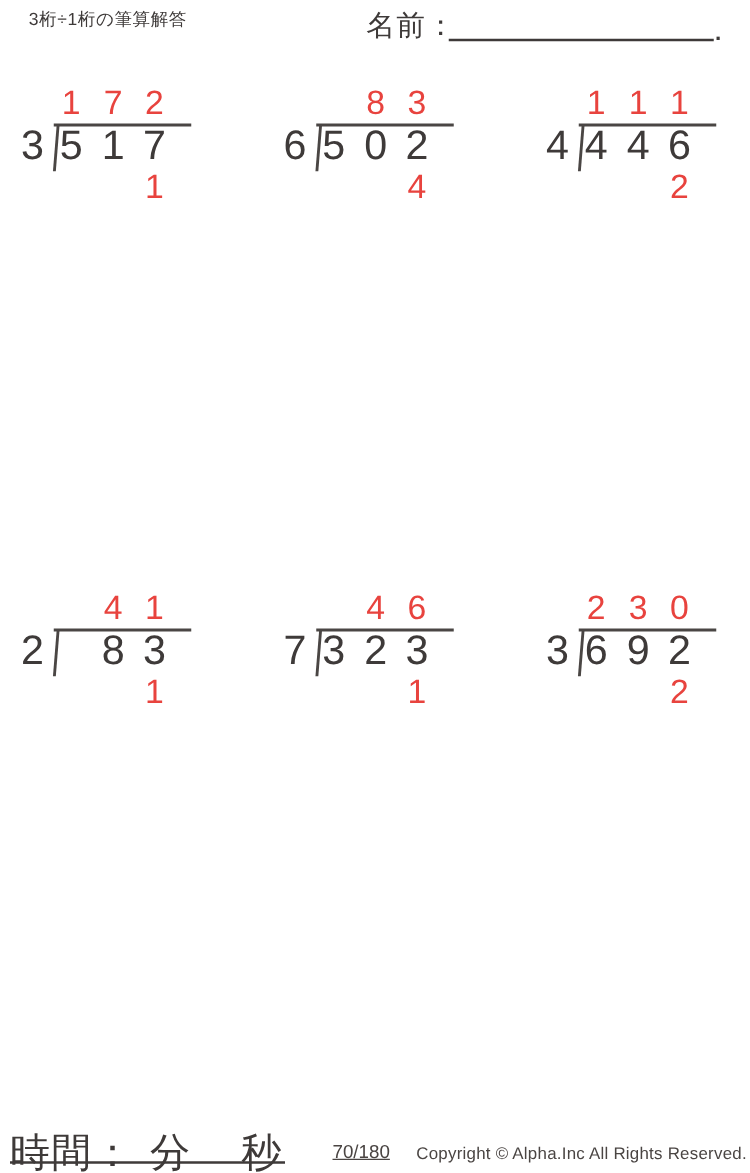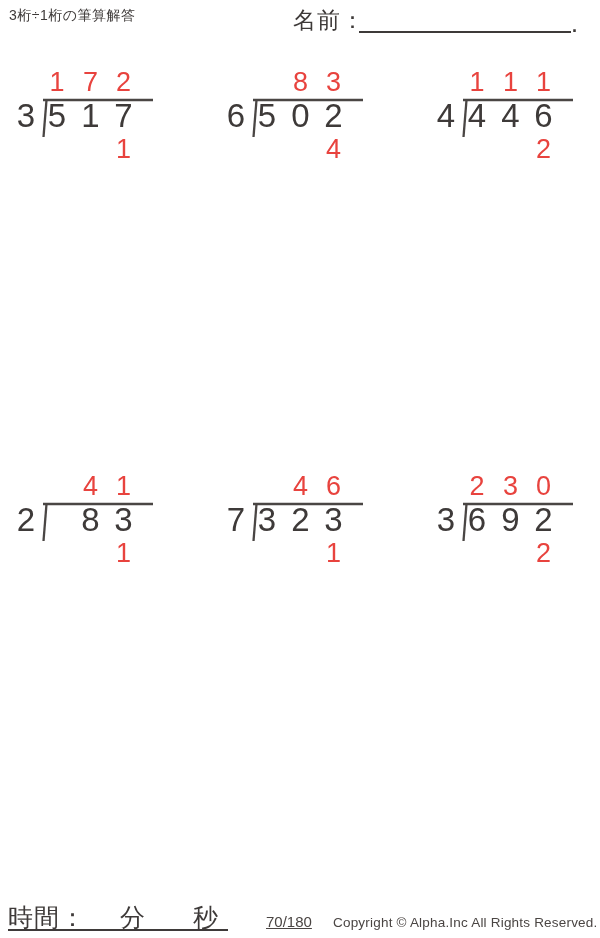--- a/index.html
+++ b/index.html
@@ -6,38 +6,38 @@
   body{
     width:600px;height:938px;
     background:#ffffff;
     font-family:"Liberation Sans","DejaVu Sans",sans-serif;
     color:#3e3a39;
     position:relative;
     overflow:hidden;
   }
   .abs{position:absolute;}
   
-  .page-title{left:9px;top:7px;font-size:14px;letter-spacing:0.5px;}
+  .page-title{left:23px;top:7px;font-size:14px;letter-spacing:0.5px;}
   .name-label{left:293px;top:5px;font-size:23px;letter-spacing:1px;text-align:right;}
   .name-line{left:359px;top:10px;width:212px;height:21px;border-bottom:2px solid #3e3a39;}
   .name-dot{left:572px;top:16px;font-size:18px;font-weight:bold;}
   
   .problem{position:absolute;width:160px;height:110px;}
   .cell{position:absolute;width:34px;text-align:center;}
   .c0{left:34px;}
   .c1{left:67.5px;}
   .c2{left:100.5px;}
   .qrow{top:1px;font-size:27px;line-height:23px;color:#e8433e;}
   .drow{top:32px;font-size:33px;line-height:28px;color:#3e3a39;}
   .rrow{top:68px;font-size:27px;line-height:23px;color:#e8433e;}
   .divisor{position:absolute;left:2px;top:32px;width:36px;text-align:center;font-size:33px;line-height:28px;color:#3e3a39;}
   .bracket{position:absolute;left:34px;top:26px;width:122px;height:44px;}
   .bracket line{stroke:#4a4644;stroke-width:2.3;stroke-linecap:butt;}
   
-  .time-row{left:8px;top:901px;width:220px;height:28px;border-bottom:2px solid #3e3a39;font-size:25px;}
+  .time-row{left:8px;top:901px;width:220px;height:28px;border-bottom:2px solid #3e3a39;font-size:32px;}
   .time-label{position:absolute;left:0;top:0;letter-spacing:1px;}
   .minutes-label{position:absolute;left:112px;top:0;}
   .seconds-label{position:absolute;left:185px;top:0;}
   .page-number{left:266px;top:913px;font-size:15px;color:#4a4543;text-decoration:underline;}
   .copyright{left:333px;top:915px;font-size:13.5px;color:#4a4543;letter-spacing:0.2px;text-align:right;}
 </style>
 </head>
 <body>
 
 <div class="abs page-title">3桁÷1桁の筆算解答</div>

